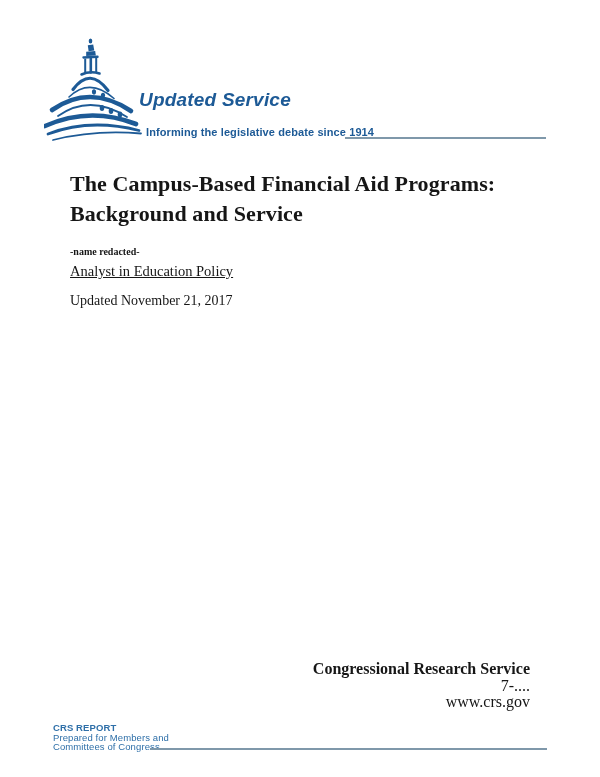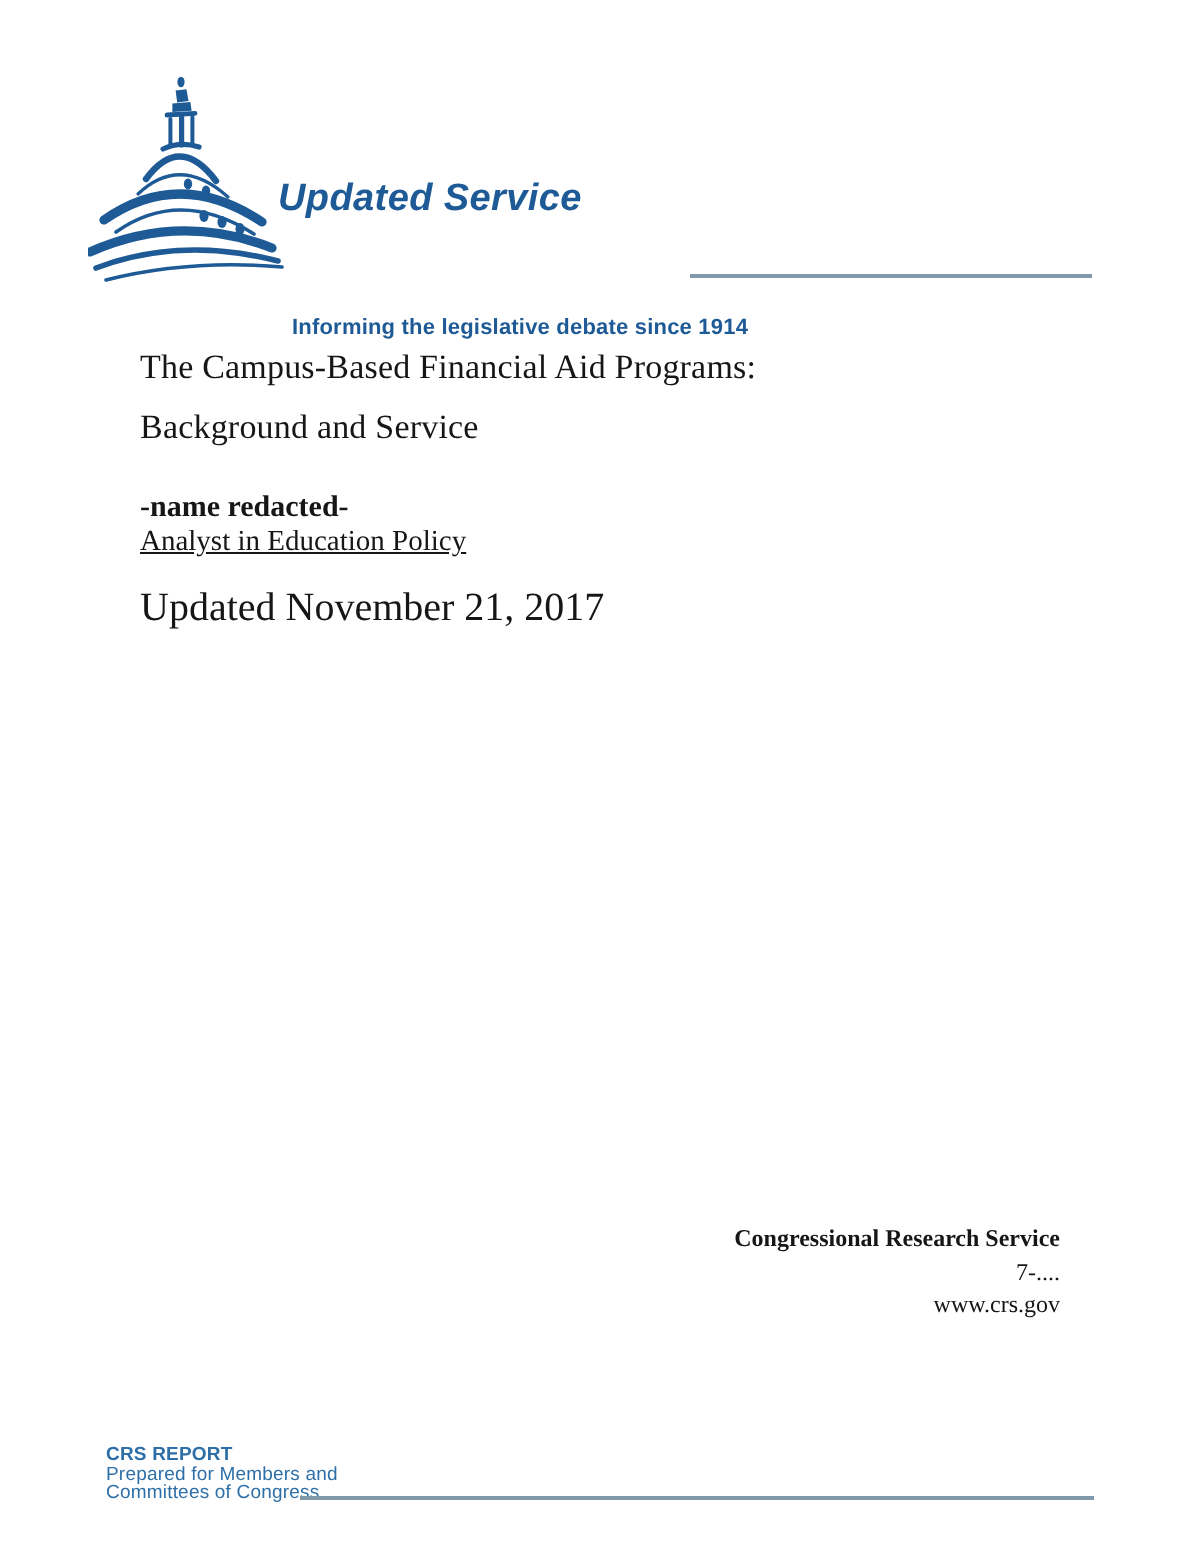--- a/index.html
+++ b/index.html
@@ -23,54 +23,53 @@
     font-size: 19px; line-height: 17.5px;
     letter-spacing: 0.2px;
     color: var(--brand);
   }
   .tagline {
     position: absolute; left: 146px; top: 126px;
     font-family: "Liberation Sans", "DejaVu Sans", sans-serif;
     font-weight: bold; font-size: 11px;
     color: var(--brand);
     letter-spacing: 0.1px;
-    margin-top: 32px;
   }
   .header-rule {
     position: absolute; top: 137px; left: 345px; width: 201px; height: 2px;
     background: var(--rule);
   }
 
   
   .title {
     position: absolute; left: 70px; top: 169px; width: 500px;
-    font-size: 17px; font-weight: normal; line-height: 30px;
+    font-size: 22px; font-weight: bold; line-height: 30px;
     color: var(--ink);
     letter-spacing: 0.1px;
   }
 
   
   .author-name {
     position: absolute; left: 70px; top: 246px;
-    font-size: 15px; font-weight: bold; color: var(--ink);
+    font-size: 10px; font-weight: bold; color: var(--ink);
   }
   .author-role {
     position: absolute; left: 70px; top: 263px;
     font-size: 14.5px; color: var(--ink); text-decoration: underline;
   }
   .updated {
     position: absolute; left: 70px; top: 293px;
-    font-size: 20px; color: var(--ink);
+    font-size: 14px; color: var(--ink);
   }
 
   
   .info-block {
-    position: absolute; top: 611px; right: 70px;
+    position: absolute; top: 661px; right: 70px;
     text-align: right;
-    font-size: 12px; line-height: 16.5px;
+    font-size: 16px; line-height: 16.5px;
     color: var(--ink);
   }
   .info-block .org { font-weight: bold; }
 
   
   .footer-left {
     position: absolute; left: 53px; top: 723px;
     font-family: "Liberation Sans", "DejaVu Sans", sans-serif;
     font-size: 9.5px; line-height: 9.6px;
     color: var(--footer);

